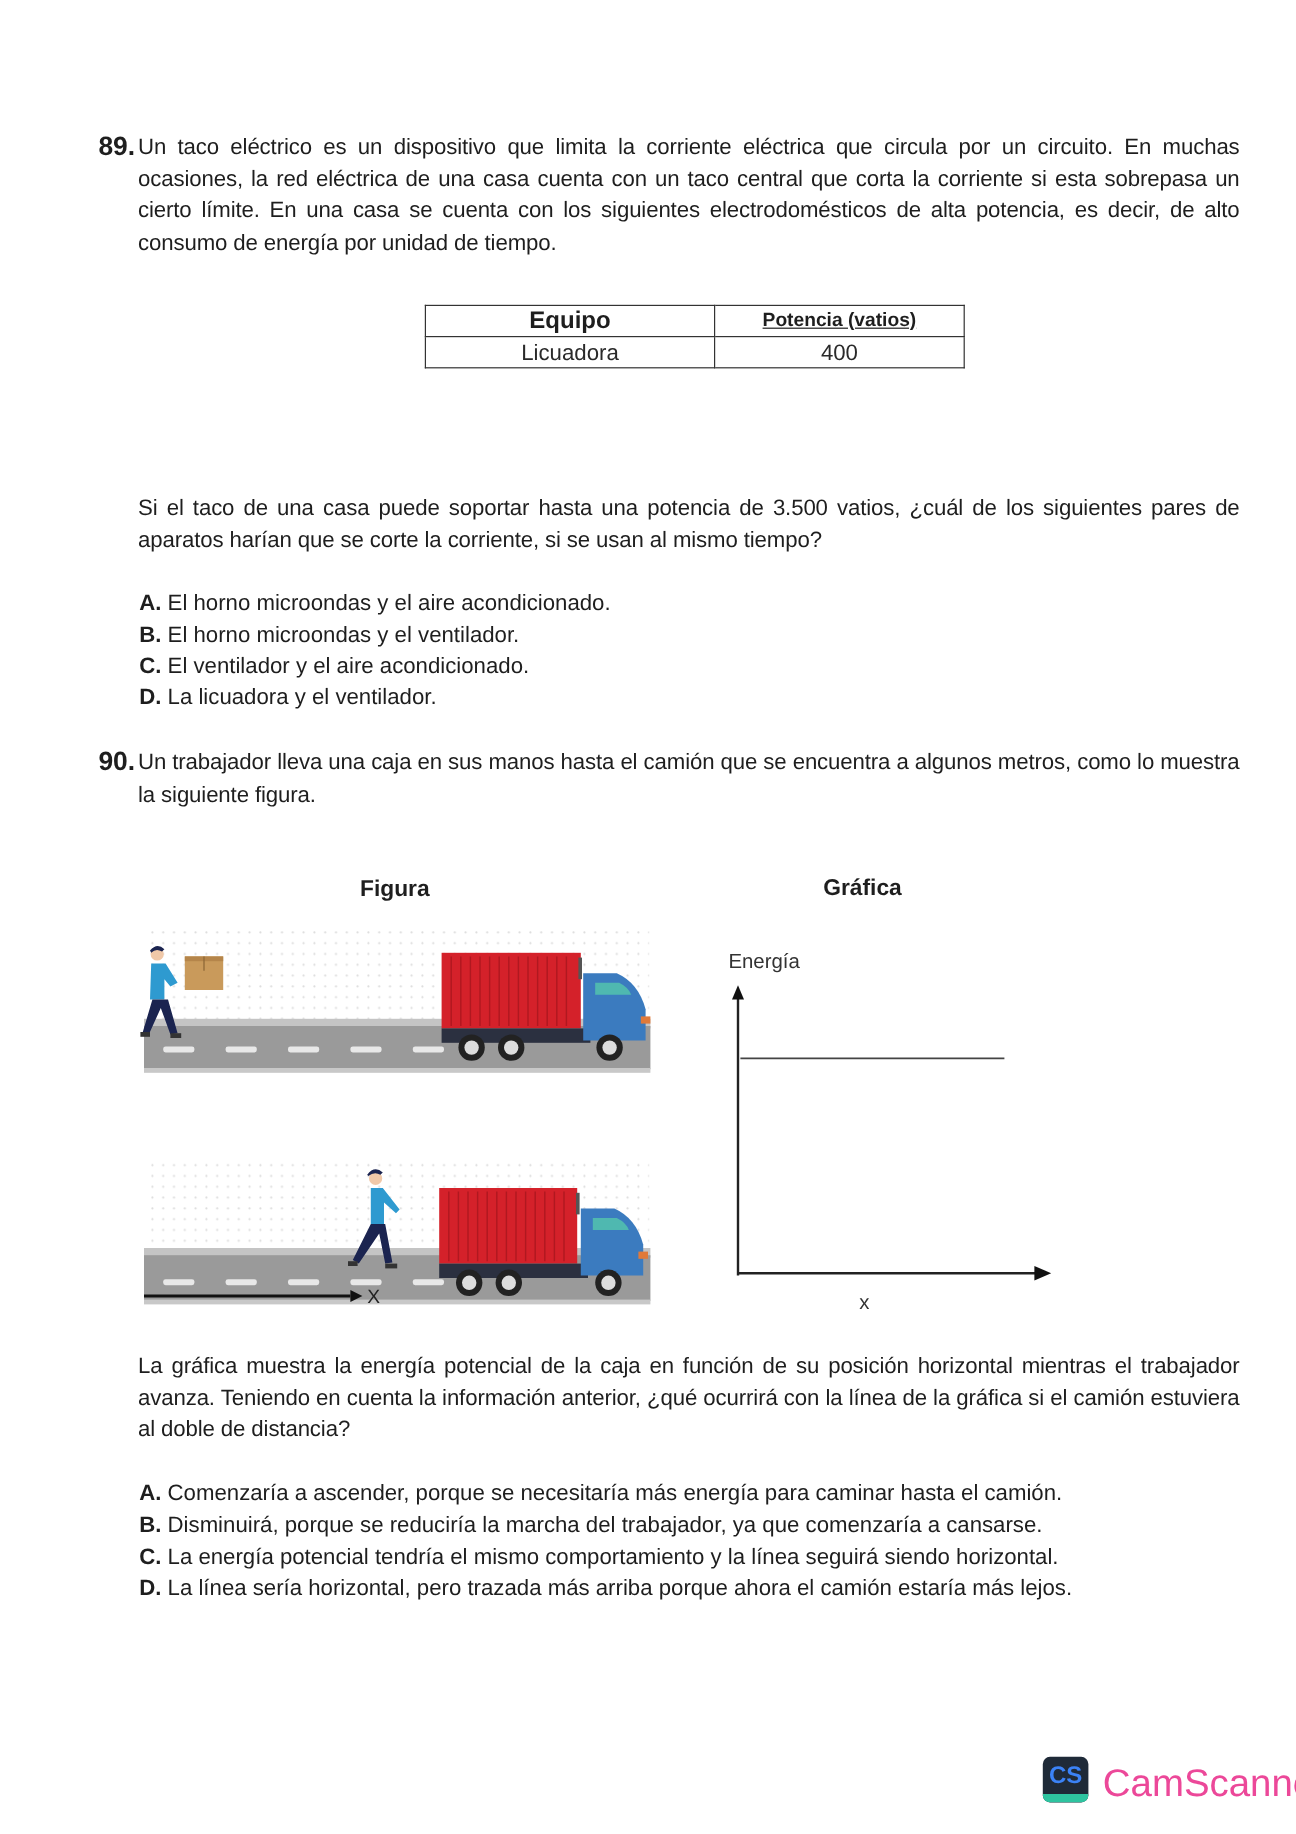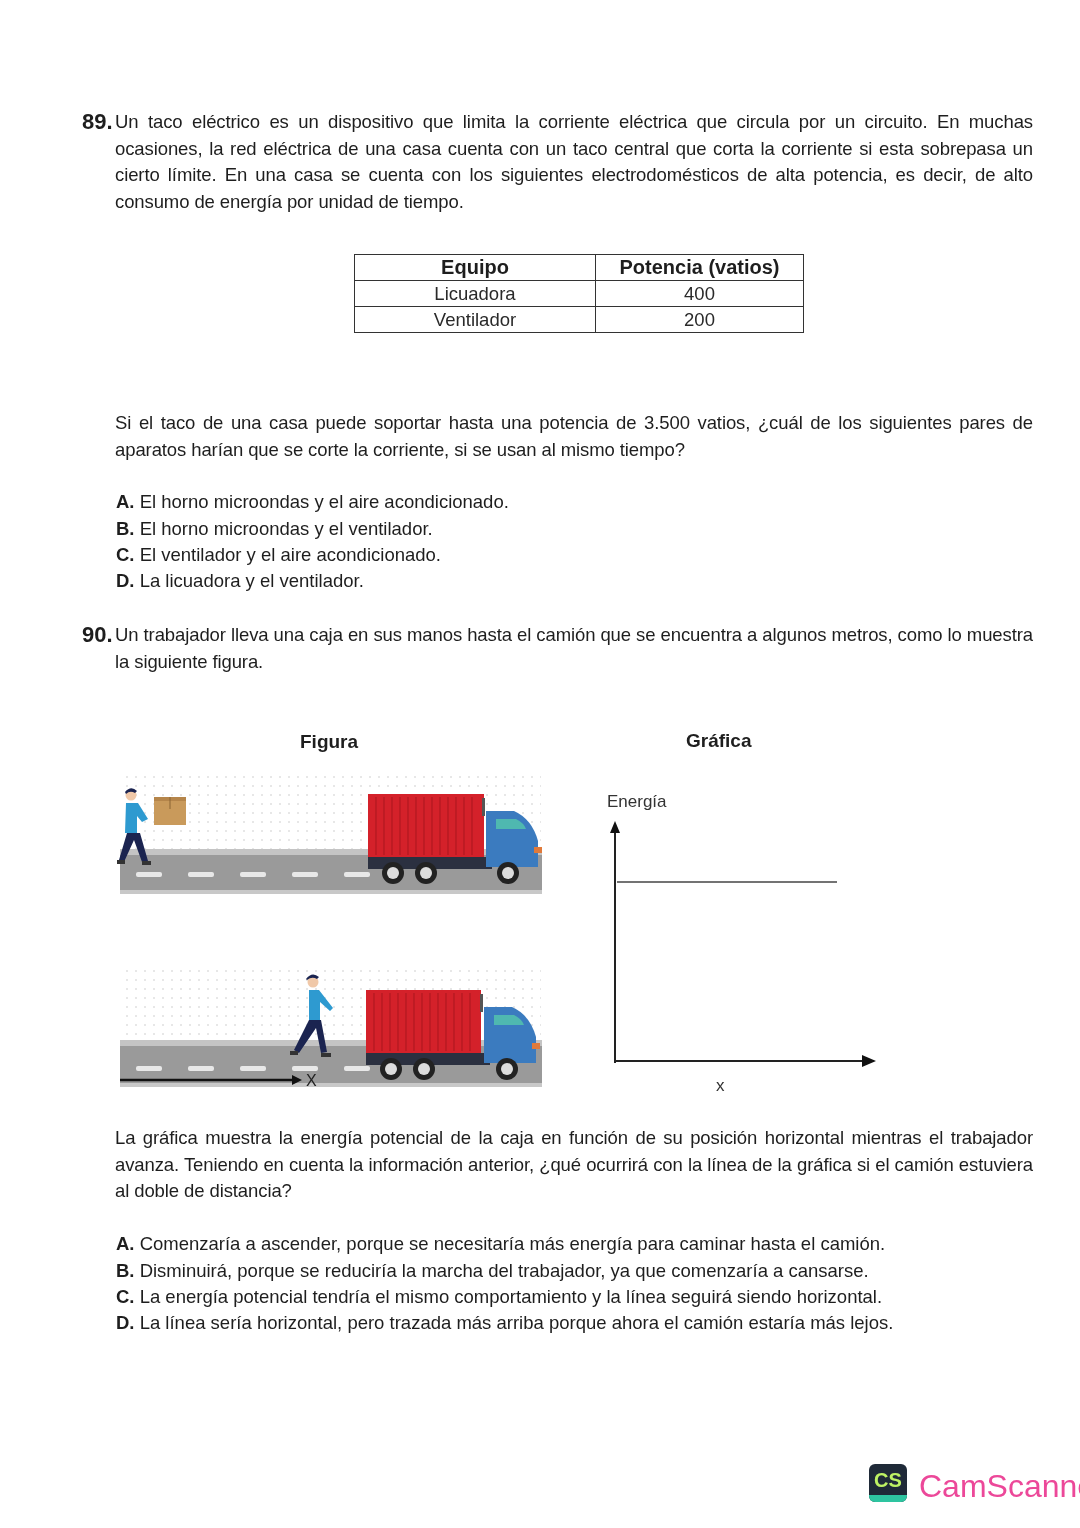--- a/index.html
+++ b/index.html
@@ -7,51 +7,47 @@
          font-family: "Liberation Sans", sans-serif; color: #1e1e1e; }
   .para { position: absolute; left: 115px; width: 918px; font-size: 18.5px; line-height: 26.5px;
           text-align: justify; text-align-last: left; letter-spacing: -0.1px; }
   .qhead { position: absolute; left: 82px; font-size: 22px; line-height: 26.5px; font-weight: bold; }
   .opt { position: absolute; left: 116px; font-size: 18.5px; line-height: 26.5px; white-space: nowrap; }
   .opt b { font-weight: bold; }
   table.data { position: absolute; left: 354px; top: 254px; width: 450px; border-collapse: collapse;
                font-size: 18.5px; }
   table.data td, table.data th { border: 1.5px solid #333; text-align: center; height: 25px; padding: 0; line-height: 25px; }
   table.data th { font-weight: bold; font-size: 20px; }
-  table.data th.col2 { font-size: 20px; }
+  table.data th.col2 { font-size: 16px; text-decoration: underline; }
   table.data td { color: #2a2a2a; }
   .caption { position: absolute; font-weight: bold; font-size: 19px; }
   .graph-label { position: absolute; font-size: 17px; color: #333; }
   .scene { position: absolute; }
   .footer-logo { position: absolute; left: 869px; top: 1464px; width: 38px; height: 38px; border-radius: 6px;
                  background: #1f2a38; overflow: hidden; }
   .footer-logo .bar { position: absolute; left: 0; right: 0; bottom: 0; height: 7px; background: #2ec4a0; }
-  .footer-logo span { position: absolute; left: 0; right: 0; top: 5px; text-align: center; color: #bef264;
+  .footer-logo span { position: absolute; left: 0; right: 0; top: 5px; text-align: center; color: #3b82f6;
                       font-weight: bold; font-size: 20px; }
   .footer-text { position: absolute; left: 919px; top: 1468px; font-size: 32px; color: #ec4899; }
 </style>
 </head>
 <body>
 
 <div class="qhead" style="top:109px;">89.</div>
 <div class="para" style="top:109px;">Un taco eléctrico es un dispositivo que limita la corriente eléctrica que circula por un circuito. En muchas ocasiones, la red eléctrica de una casa cuenta con un taco central que corta la corriente si esta sobrepasa un cierto límite. En una casa se cuenta con los siguientes electrodomésticos de alta potencia, es decir, de alto consumo de energía por unidad de tiempo.</div>
 
 <table class="data">
   <tbody>
       <tr>
     <th style="width:240px;">Equipo</th>
     <th class="col2">Potencia (vatios)</th>
   </tr>
   <tr>
     <td>Licuadora</td>
     <td>400</td>
-  </tr>
-  <tr>
-    <td>Ventilador</td>
-    <td>200</td>
   </tr>
 </tbody>
   </table>
 
 <div class="para" style="top:410px;">Si el taco de una casa puede soportar hasta una potencia de 3.500 vatios, ¿cuál de los siguientes pares de aparatos harían que se corte la corriente, si se usan al mismo tiempo?</div>
 
 <div class="opt" style="top:489px;"><b>A.</b><span> El horno microondas y el aire acondicionado.</span></div>
 <div class="opt" style="top:516px;"><b>B.</b><span> El horno microondas y el ventilador.</span></div>
 <div class="opt" style="top:542px;"><b>C.</b><span> El ventilador y el aire acondicionado.</span></div>
 <div class="opt" style="top:568px;"><b>D.</b><span> La licuadora y el ventilador.</span></div>

